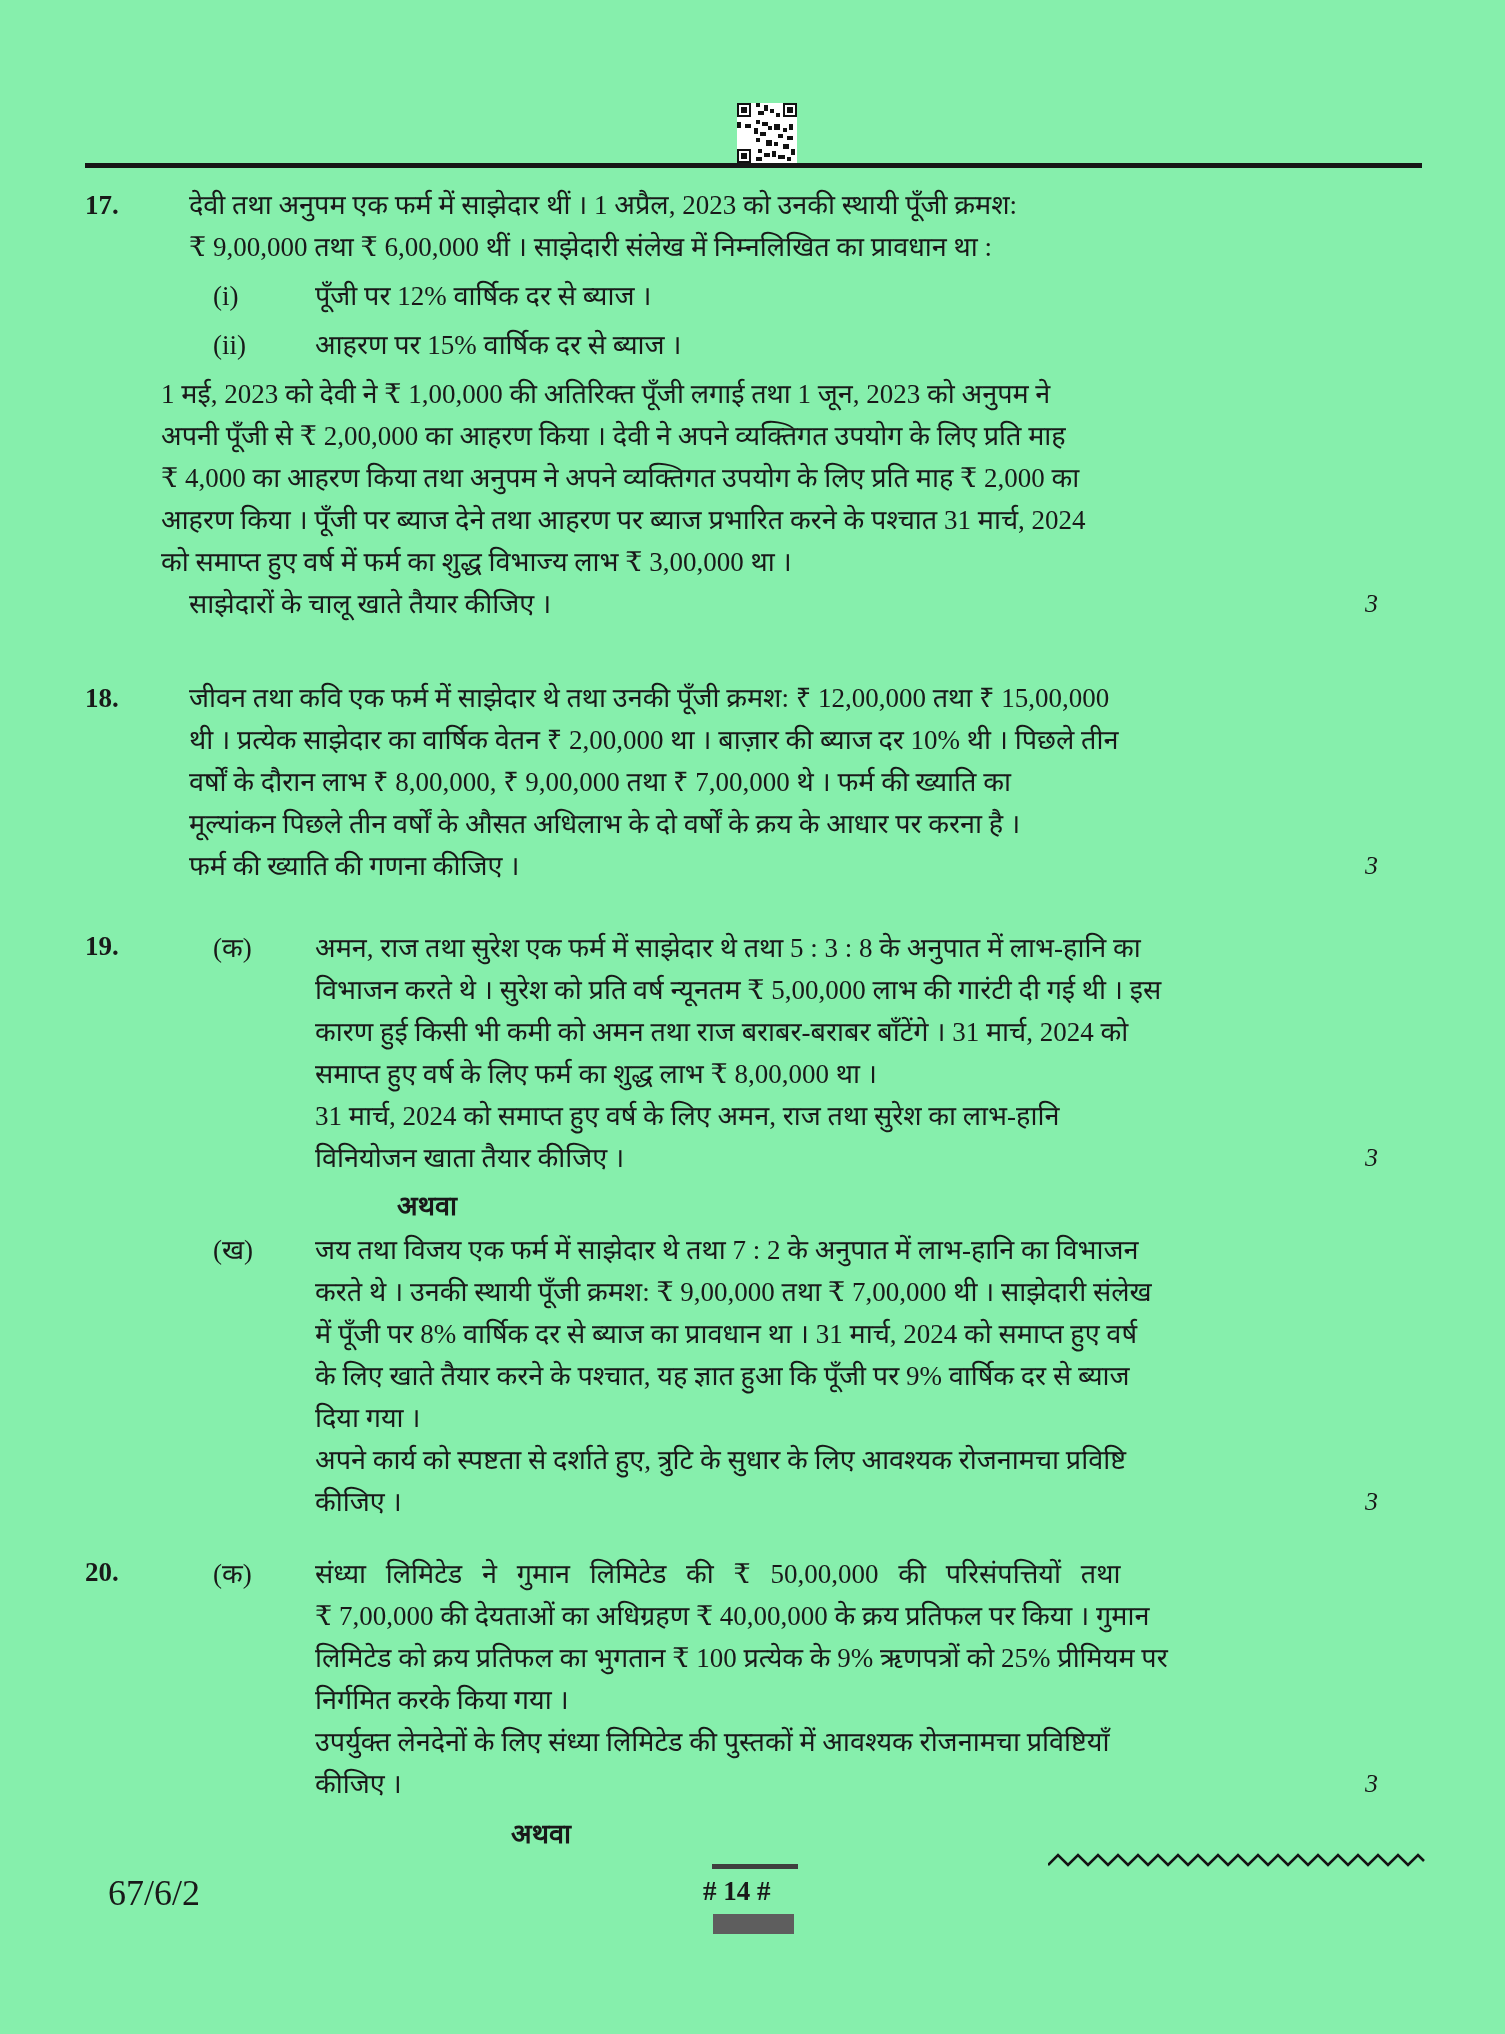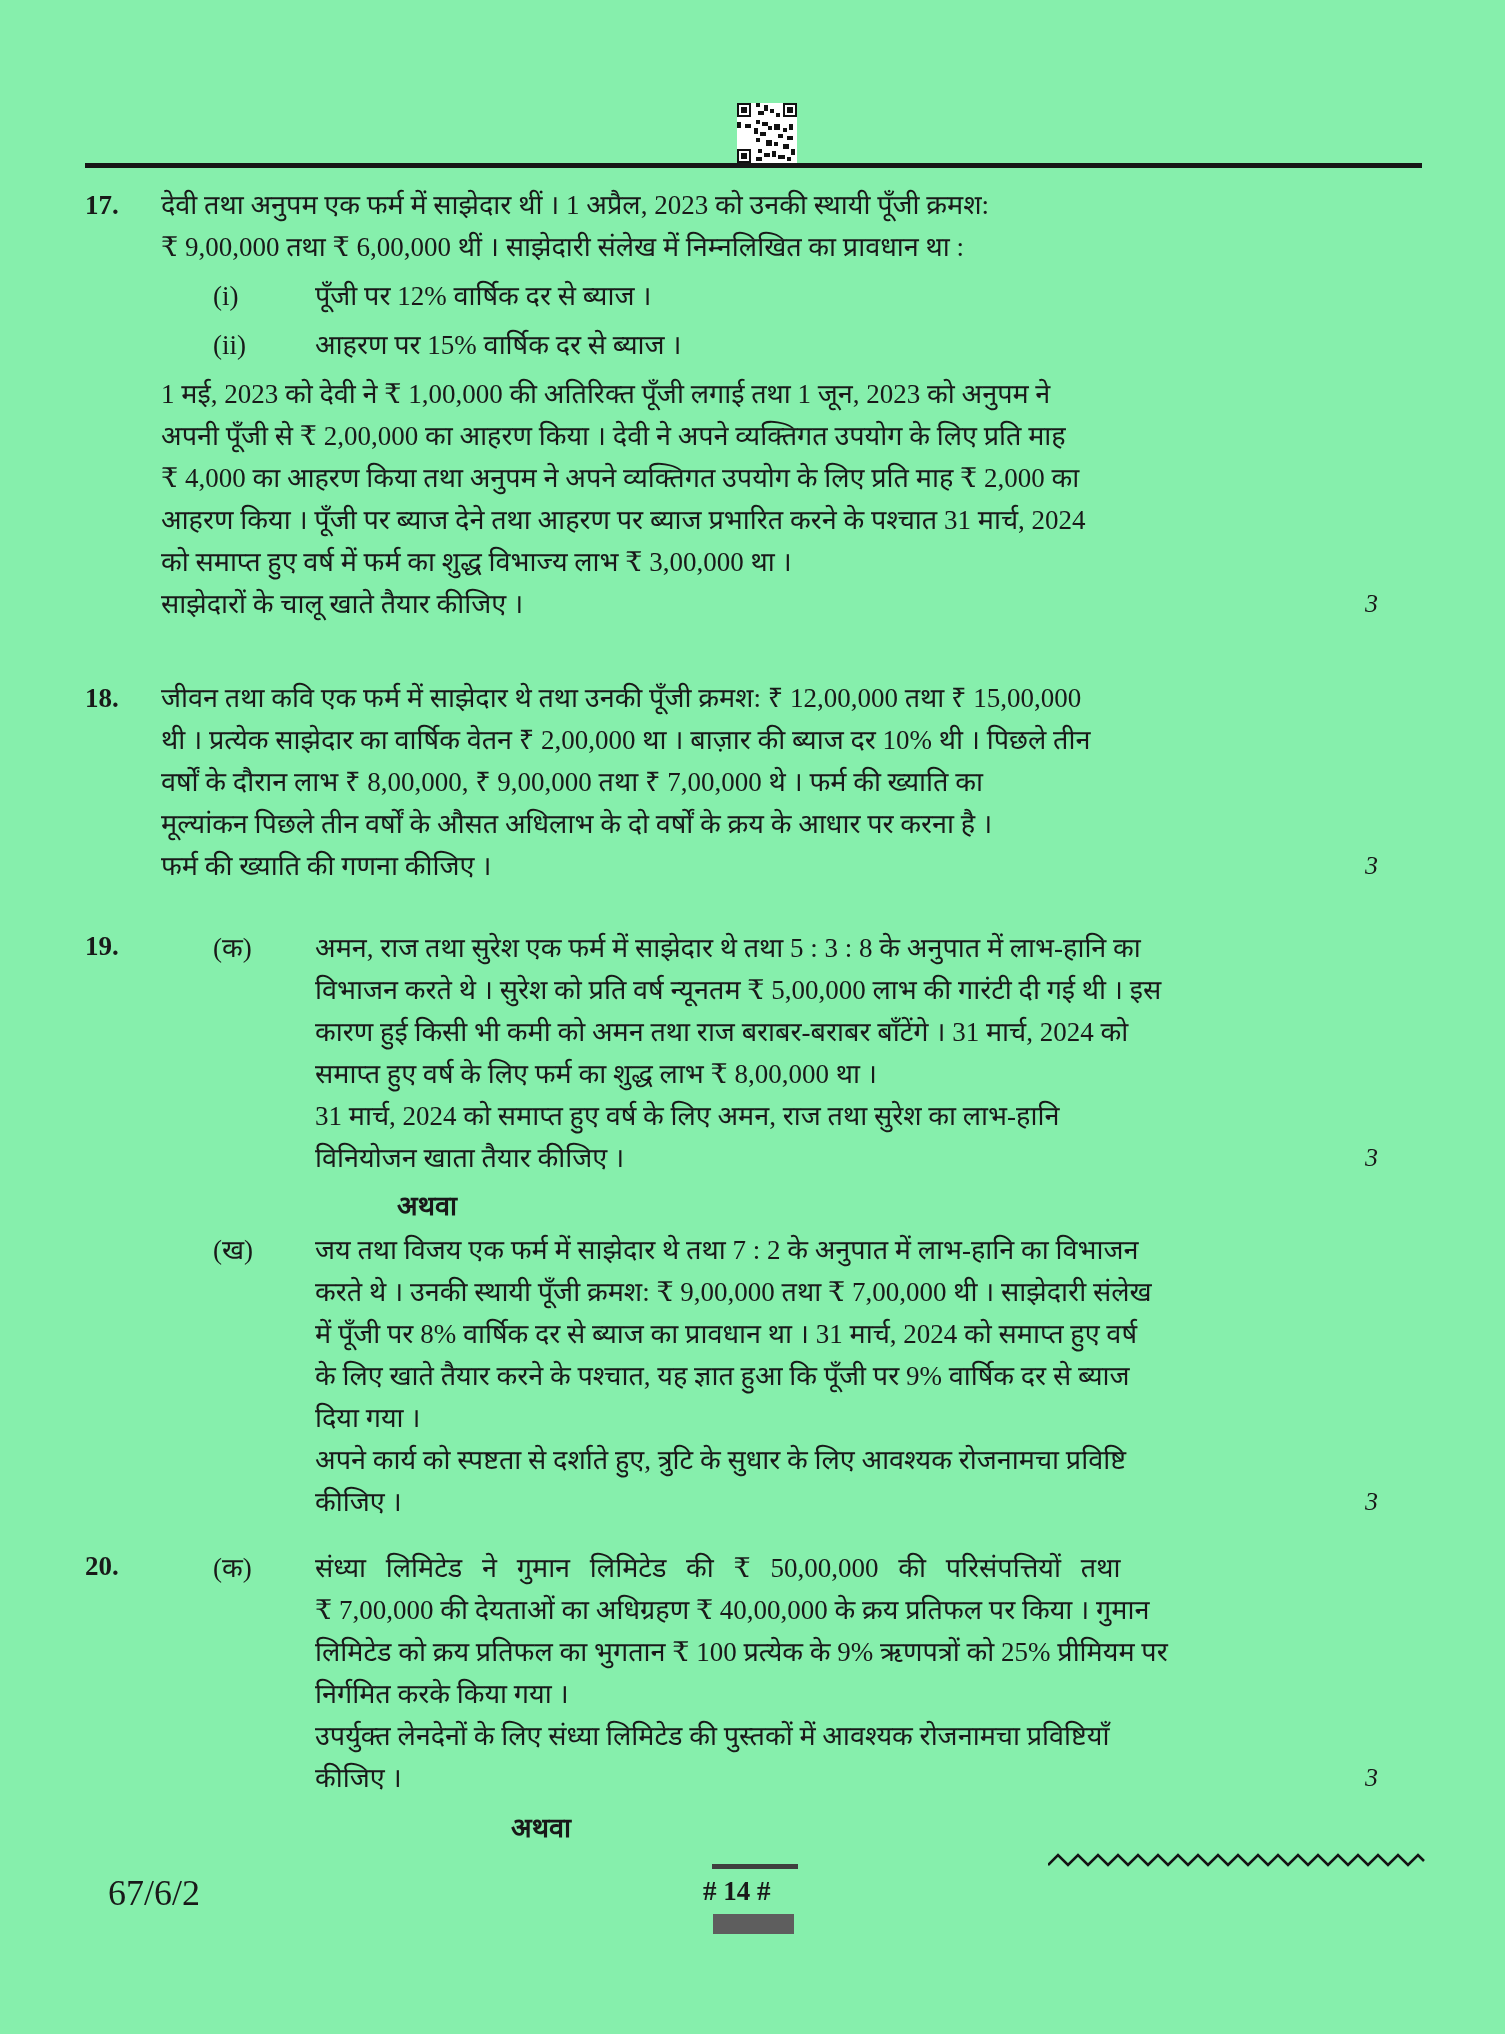--- a/index.html
+++ b/index.html
@@ -6,24 +6,24 @@
   .page {
     position:relative; width:1505px; height:2034px;
     background:#86efac; color:#191919;
     font-family:"Liberation Serif","DejaVu Serif",serif;
     overflow:hidden; margin:0 auto;
   }
   .qr { position:absolute; left:737px; top:103px; width:60px; height:60px; }
   .rule { position:absolute; left:85px; top:163px; width:1337px; height:5px; background:#161616; }
   .content { position:absolute; left:85px; top:184px; width:1345px; font-size:27px; line-height:42px; }
   .q { display:flex; align-items:flex-start; }
-  .q18 { margin-top:52px;font-family:Liberation Serif, serif; } .q19 { margin-top:38px; } .q20 { margin-top:22px; }
+  .q18 { margin-top:52px;font-family:Liberation Serif, serif; } .q19 { margin-top:38px; } .q20 { margin-top:28px; }
   .qnum { width:76px; font-weight:bold; flex:0 0 76px; }
   .qcontent { position:relative; width:1264px; }
-  .qcontent > .line { width:1175px; }
+  .qcontent > .line { width:1175px;margin-left:28px; }
   .item { display:flex; margin-top:7px; }
   .ilabel, .plabel { margin-left:52px; width:102px; flex:0 0 102px; }
   .para { margin-top:7px; }
   .para .line { width:1175px; }
   .part { display:flex; margin-top:2px; }
   .ptext { width:1016px; }
   .mark {
     position:absolute; right:30px; width:30px; text-align:left;
     font-style:italic; font-size:26px;
   }

